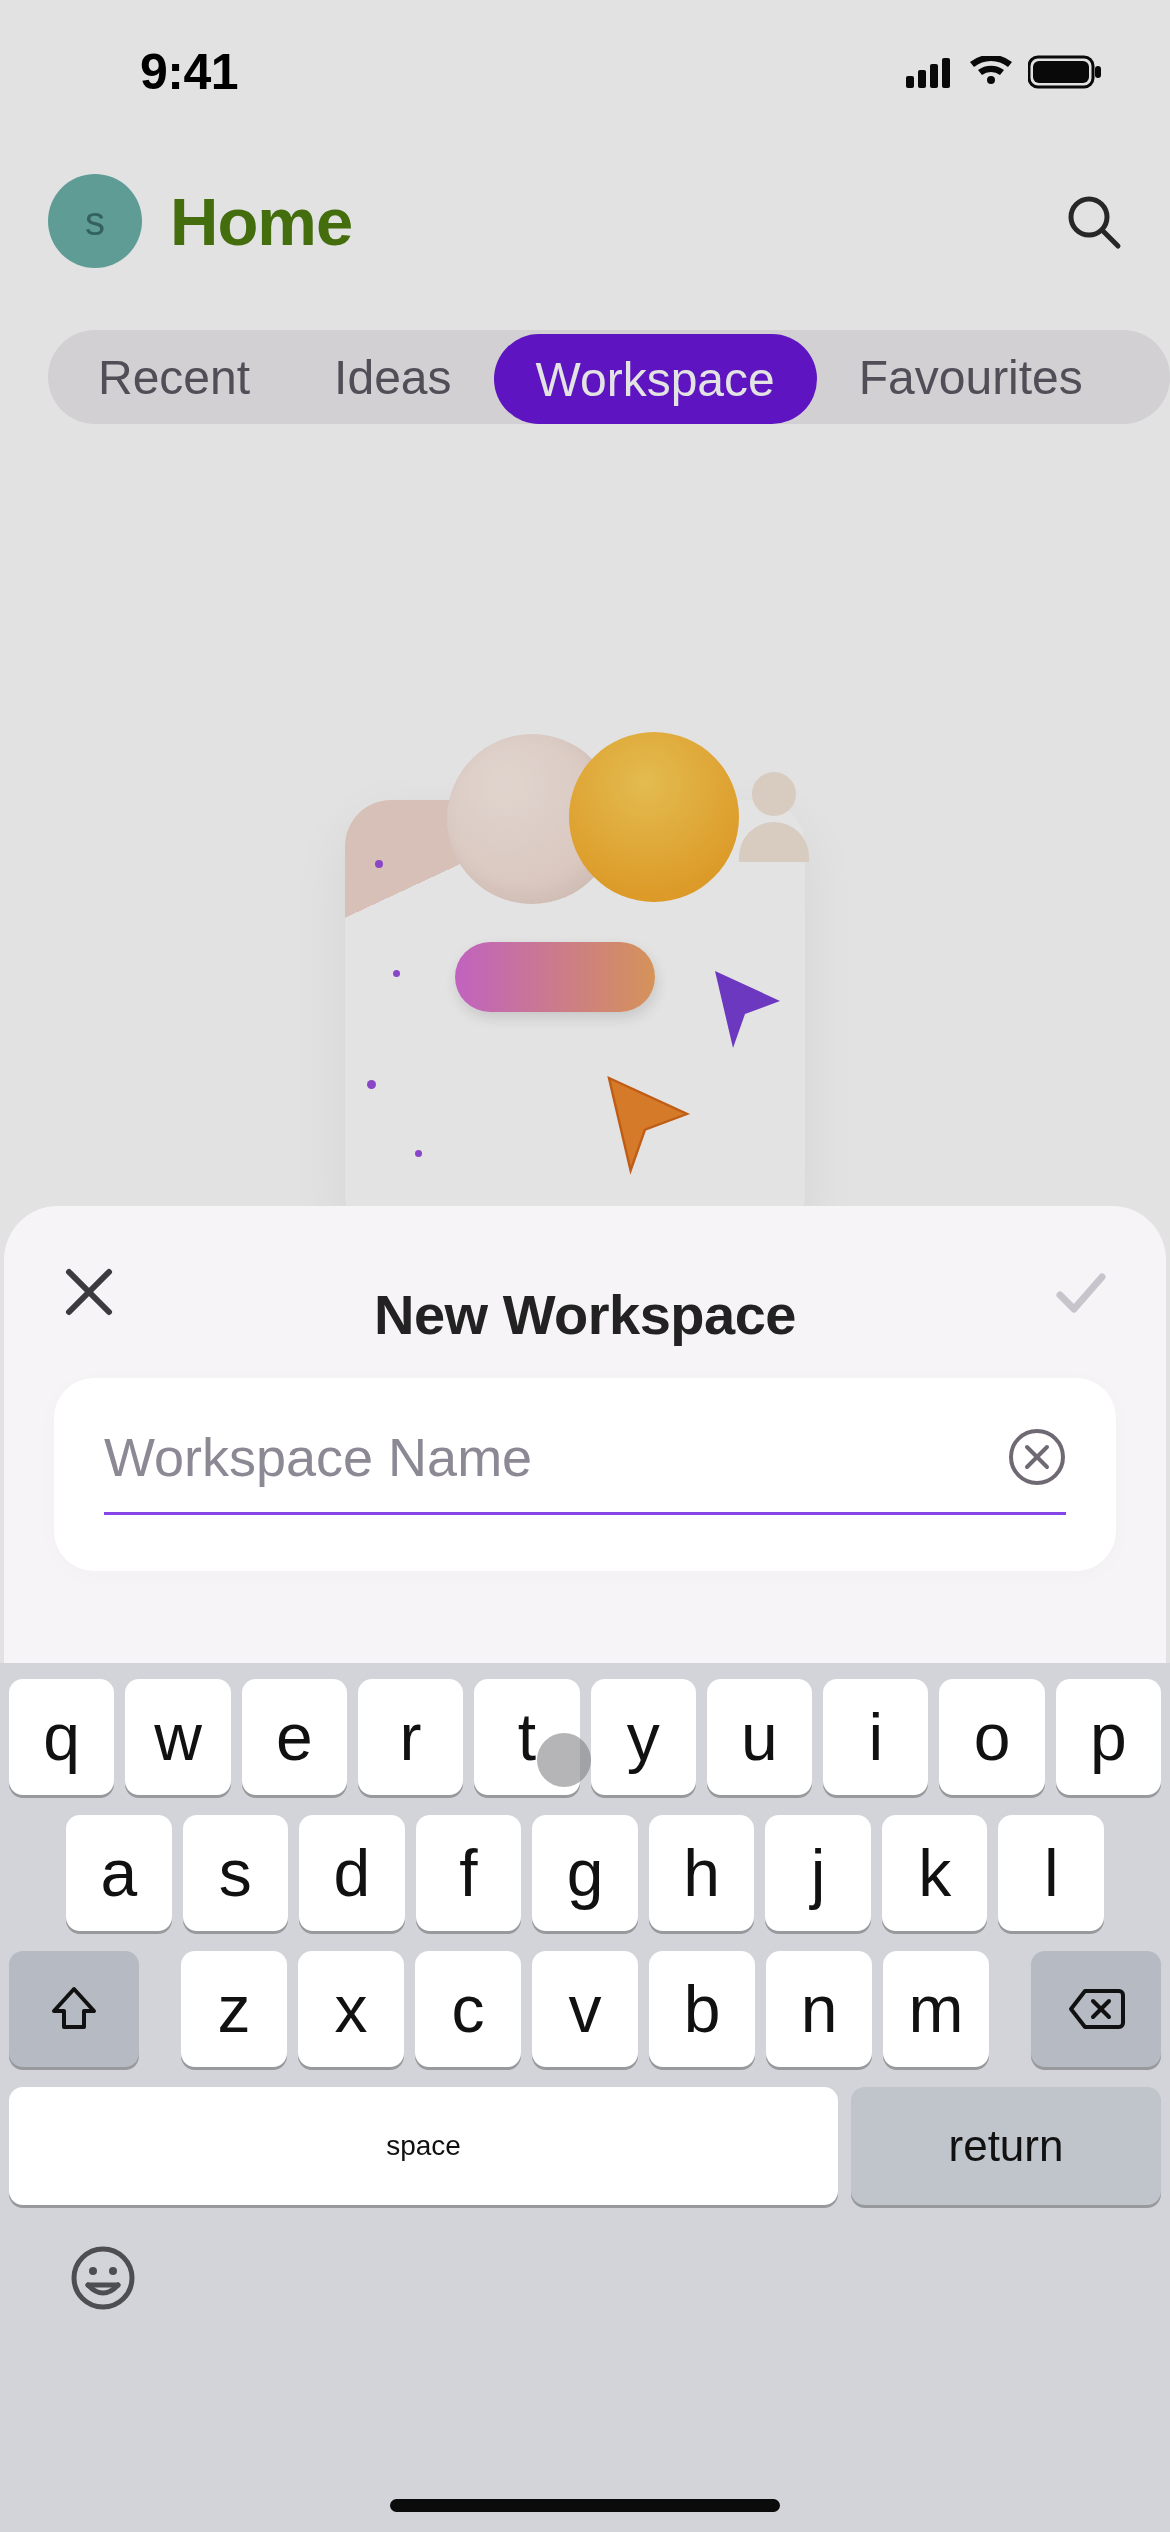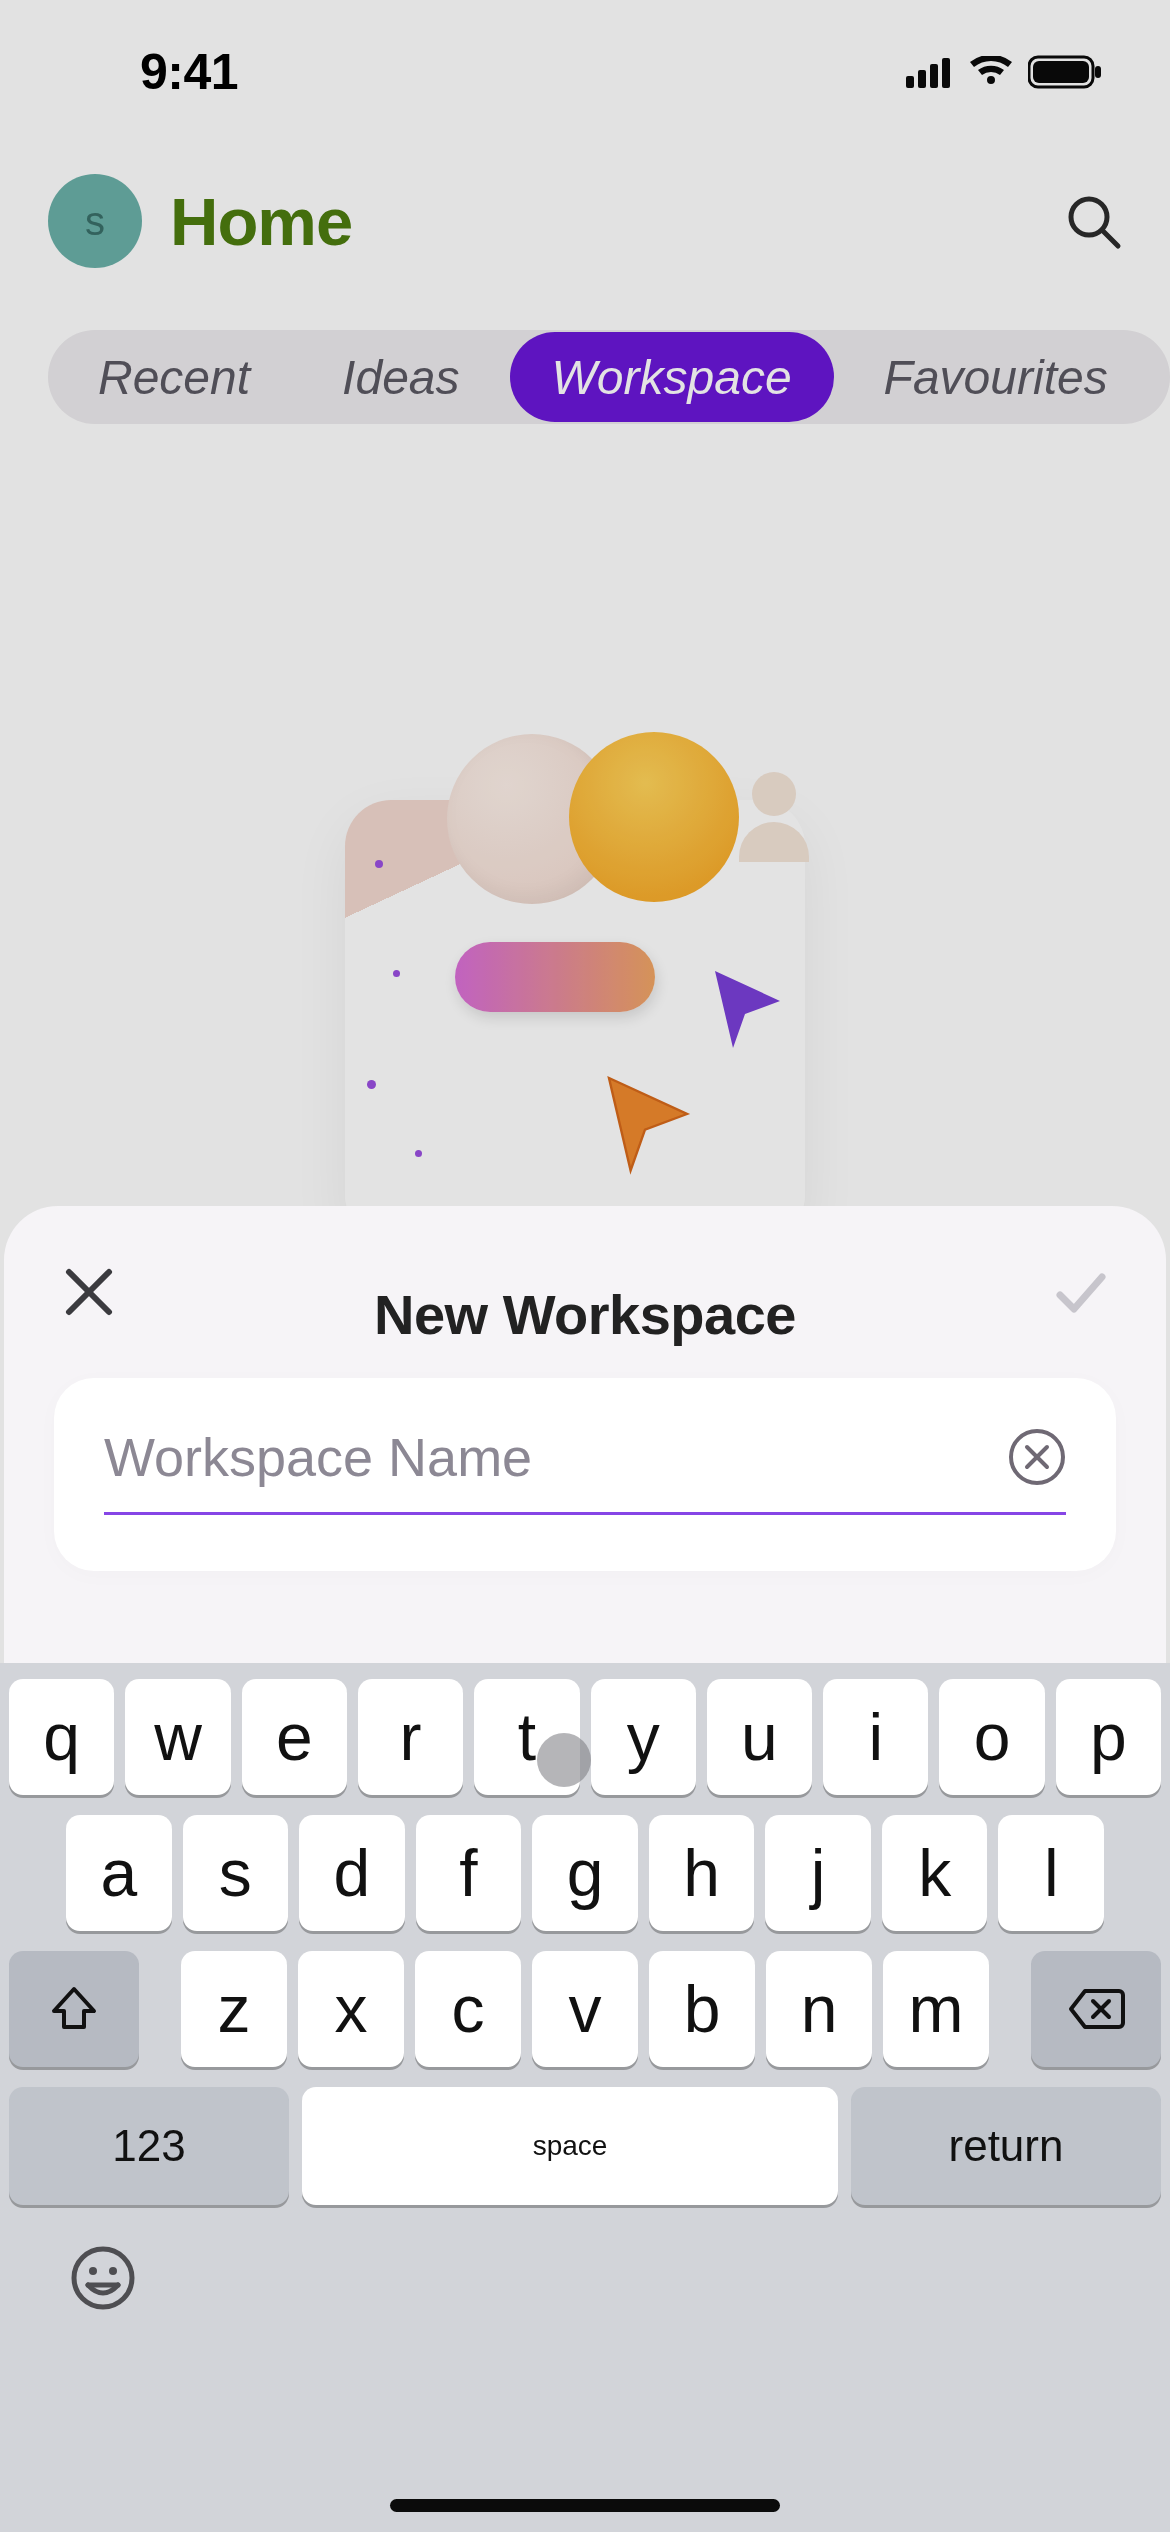--- a/index.html
+++ b/index.html
@@ -16,21 +16,21 @@
   .sb-icons { display:flex; align-items:center; gap:14px; margin-top:14px; }
   .sb-icons svg { display:block; }
 
   
   .header { position:absolute; top:156px; left:0; right:0; height:130px; display:flex; align-items:center; padding:0 42px 0 48px; }
   .avatar { width:94px; height:94px; border-radius:50%; background:#6ab0a8; display:flex; align-items:center; justify-content:center; color:#3a6f69; font-size:40px; font-weight:500; }
   .page-title { font-size:67px; font-weight:700; color:#4d7c0f; margin-left:28px; letter-spacing:-1px;}
   .search-btn { margin-left:auto; }
 
   
-  .tabs { position:absolute; top:330px; left:48px; right:0; height:94px; background:#eceaed; border-radius:47px; display:flex; align-items:center; padding:0 0 0 0; gap:8px; overflow:hidden;font-style:italic; }
+  .tabs { position:absolute; top:330px; left:48px; right:0; height:94px; background:#eceaed; border-radius:47px; display:flex; align-items:flex-end; padding:0 0 0 0; gap:0; overflow:hidden; }
   .tab { font-size:48px; font-weight:400; color:#5a5862; padding:0 42px; height:94px; display:flex; align-items:center; white-space:nowrap;}
   .tab:first-child{ padding-left:50px;}
   .tab.active { background:#6a17d8; color:#fff; border-radius:47px; height:90px; }
 
   
   .ill { position:absolute; top:720px; left:50%; transform:translateX(-50%); width:540px; height:540px; }
   .ill-card { position:absolute; left:30px; top:80px; width:460px; height:440px; background:linear-gradient(155deg,#f2d8cf 0 18%,#fff 18% 100%); border-radius:46px; box-shadow:0 20px 60px rgba(0,0,0,.06); }
   .dot{position:absolute;border-radius:50%;background:#9a4fe0;}
   .ill-circ1{position:absolute;left:132px;top:14px;width:170px;height:170px;border-radius:50%;background:radial-gradient(circle at 35% 30%,#fcefe8,#f1d9cf);box-shadow:inset -6px -6px 20px rgba(0,0,0,.05);}
   .ill-circ2{position:absolute;left:254px;top:12px;width:170px;height:170px;border-radius:50%;background:radial-gradient(circle at 45% 30%,#ffd35a,#f6a21f);}
@@ -214,21 +214,20 @@
         <div class="gap"></div>
         <div class="key mod">
           <svg width="58" height="44" viewBox="0 0 58 44">
               <path d="M18 4 H52 a4 4 0 0 1 4 4 V36 a4 4 0 0 1-4 4 H18 L4 22 Z" fill="none" stroke="#111" stroke-width="4" stroke-linejoin="round"></path>
               <line x1="26" y1="14" x2="42" y2="30" stroke="#111" stroke-width="4" stroke-linecap="round"></line>
               <line x1="42" y1="14" x2="26" y2="30" stroke="#111" stroke-width="4" stroke-linecap="round"></line>
             </svg>
         </div>
       </div>
       <div class="krow krow4">
-        <div class="key k-123">123</div>
         <div class="key k-space">space</div>
         <div class="key k-return">return</div>
       </div>
     </div>
     <div class="kbd-bottom">
       <div class="emoji-key">
         <svg width="66" height="66" viewBox="0 0 66 66">
             <circle cx="33" cy="33" r="29" fill="none" stroke="#4e4e52" stroke-width="5"></circle>
             <circle cx="23" cy="26" r="4" fill="#4e4e52"></circle>
             <circle cx="43" cy="26" r="4" fill="#4e4e52"></circle>

